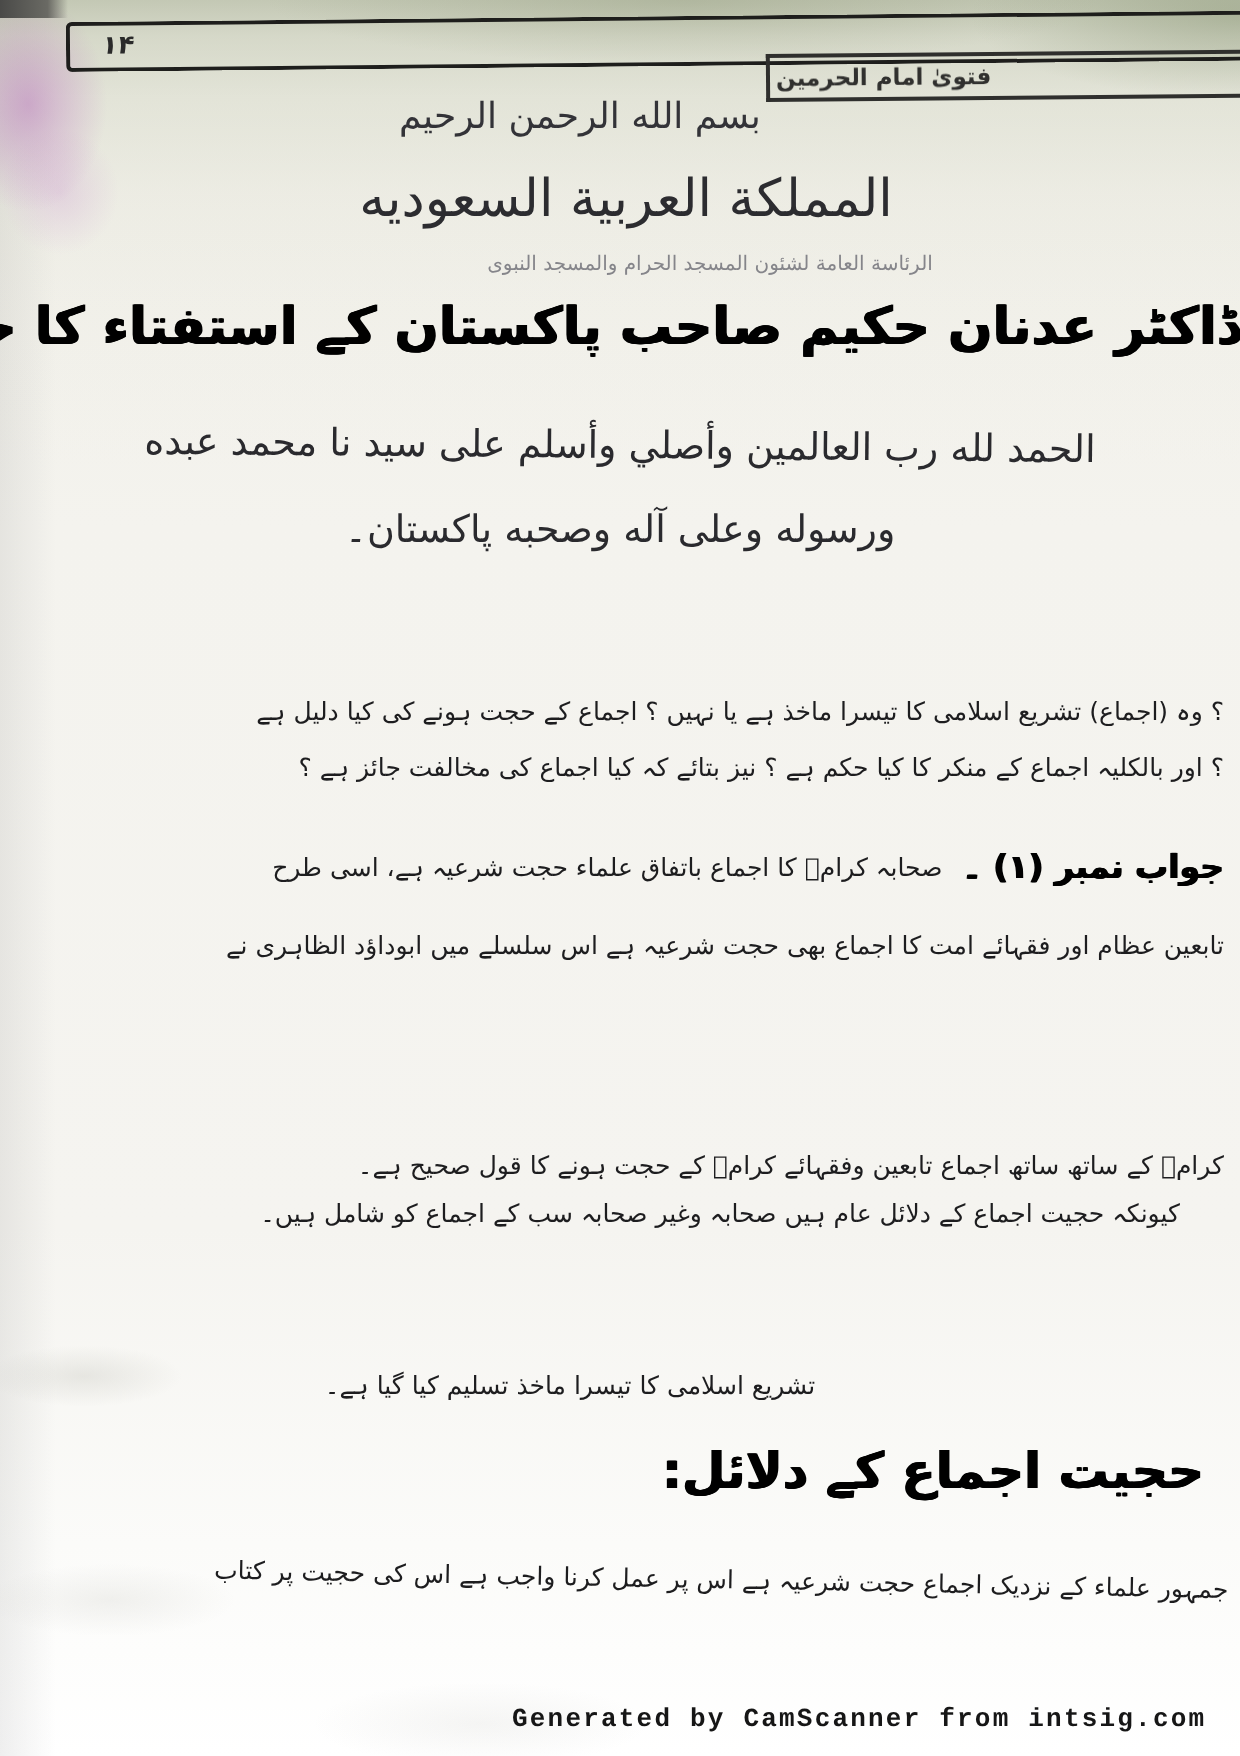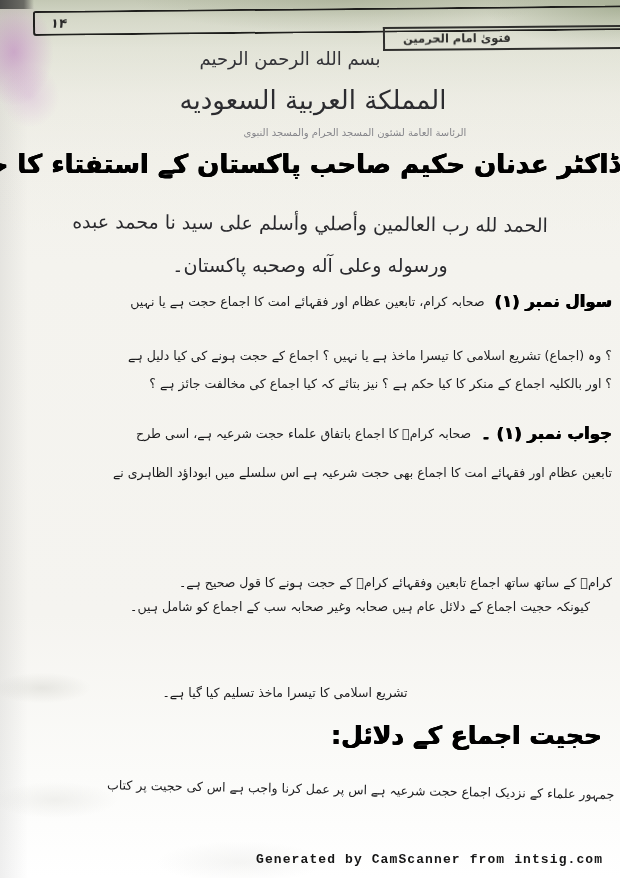--- a/index.html
+++ b/index.html
@@ -37,21 +37,21 @@
     transform:rotate(-0.55deg);transform-origin:left center;
     display:flex;align-items:center;
   }
   .page-num{font-size:13px;font-weight:bold;padding-left:16px;color:#2a2a2a;transform:skewX(-10deg);}
   .title-box{
     position:absolute;left:383px;top:27px;width:237px;height:20px;
     border:2px solid #2f2f2d;border-right:none;
     transform:rotate(-0.5deg);transform-origin:left center;
     display:flex;align-items:center;
   }
-  .title-box-text{font-size:11.5px;font-weight:bold;color:#30302e;padding-left:18px;direction:rtl;filter:blur(0.2px);}
+  .title-box-text{font-size:11.5px;font-weight:bold;color:#30302e;padding-left:3px;direction:rtl;filter:blur(0.2px);}
   .basmala{top:47px;transform:translateX(-20px);font-size:18px;color:#333338;}
   .kingdom{top:84px;transform:translateX(3px);font-size:26px;color:#2c2c30;}
   .presidency{top:126px;transform:translateX(45px);font-size:10px;color:#85858a;filter:blur(0.35px);}
   .doc-title{top:135px;font-size:26px;margin-top:13px;}
   .praise1{top:211px;transform:rotate(0.5deg);}
   .praise2{top:253px;}
   .q-label,.a-label{font-size:16.5px;vertical-align:-1px;}
   .lbl-gap{display:inline-block;width:10px;}
   .footer-mark{
     position:absolute;left:256px;top:852px;
@@ -79,23 +79,20 @@
 
   <div class="line rtl-center basmala">بسم الله الرحمن الرحيم</div>
   <div class="line rtl-center kingdom">المملكة العربية السعوديه</div>
   <div class="line rtl-center presidency">الرئاسة العامة لشئون المسجد الحرام والمسجد النبوی</div>
 
   <div class="line rtl-center doc-title heavy">ڈاکٹر عدنان حکیم صاحب پاکستان کے استفتاء کا جواب</div>
 
   <div class="line rtl-center arabic praise1">الحمد لله رب العالمين وأصلي وأسلم على سيد نا محمد عبده</div>
   <div class="line rtl-center arabic praise2">ورسوله وعلى آله وصحبه پاکستان۔</div>
 
-  <div class="line rtl-right urdu-body" style="top:291px;">
-    <span class="heavy q-label">سوال نمبر (۱)</span><span class="lbl-gap"></span><span>صحابہ کرام، تابعین عظام اور فقہائے امت کا اجماع حجت ہے یا نہیں</span>
-  </div>
   <div class="line rtl-right urdu-body" style="top:348px;">؟ وہ (اجماع) تشریع اسلامی کا تیسرا ماخذ ہے یا نہیں ؟ اجماع کے حجت ہونے کی کیا دلیل ہے</div>
   <div class="line rtl-right urdu-body" style="top:376px;">؟ اور بالکلیہ اجماع کے منکر کا کیا حکم ہے ؟ نیز بتائے کہ کیا اجماع کی مخالفت جائز ہے ؟</div>
 
   <div class="line rtl-right urdu-body" style="top:423px;margin-left:48px;">
     <span class="heavy a-label">جواب نمبر (۱) ۔</span><span class="lbl-gap"></span><span>صحابہ کرامؓ کا اجماع باتفاق علماء حجت شرعیہ ہے، اسی طرح</span>
   </div>
   <div class="line rtl-right urdu-body" style="top:465px;">تابعین عظام اور فقہائے امت کا اجماع بھی حجت شرعیہ ہے اس سلسلے میں ابوداؤد الظاہری نے</div>
   <div class="line rtl-right urdu-body" style="top:551px;margin-top:24px;">کرامؓ کے ساتھ ساتھ اجماع تابعین وفقہائے کرامؓ کے حجت ہونے کا قول صحیح ہے۔</div>
   <div class="line rtl-right urdu-body" style="top:599px;right:30px;">کیونکہ حجیت اجماع کے دلائل عام ہیں صحابہ وغیر صحابہ سب کے اجماع کو شامل ہیں۔</div>
   <div class="line rtl-center urdu-body" style="top:685px;transform:translateX(-25px);">تشریع اسلامی کا تیسرا ماخذ تسلیم کیا گیا ہے۔</div>

